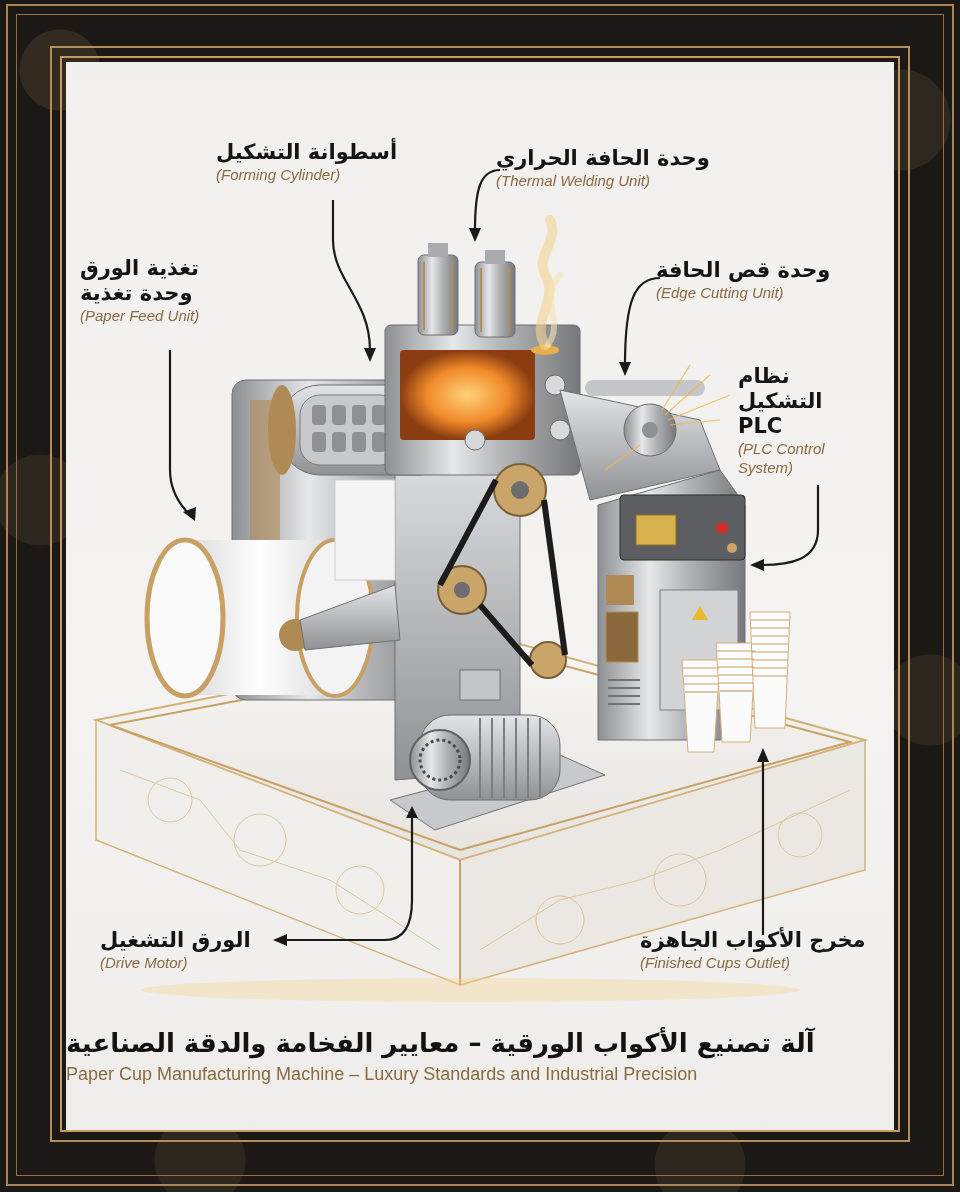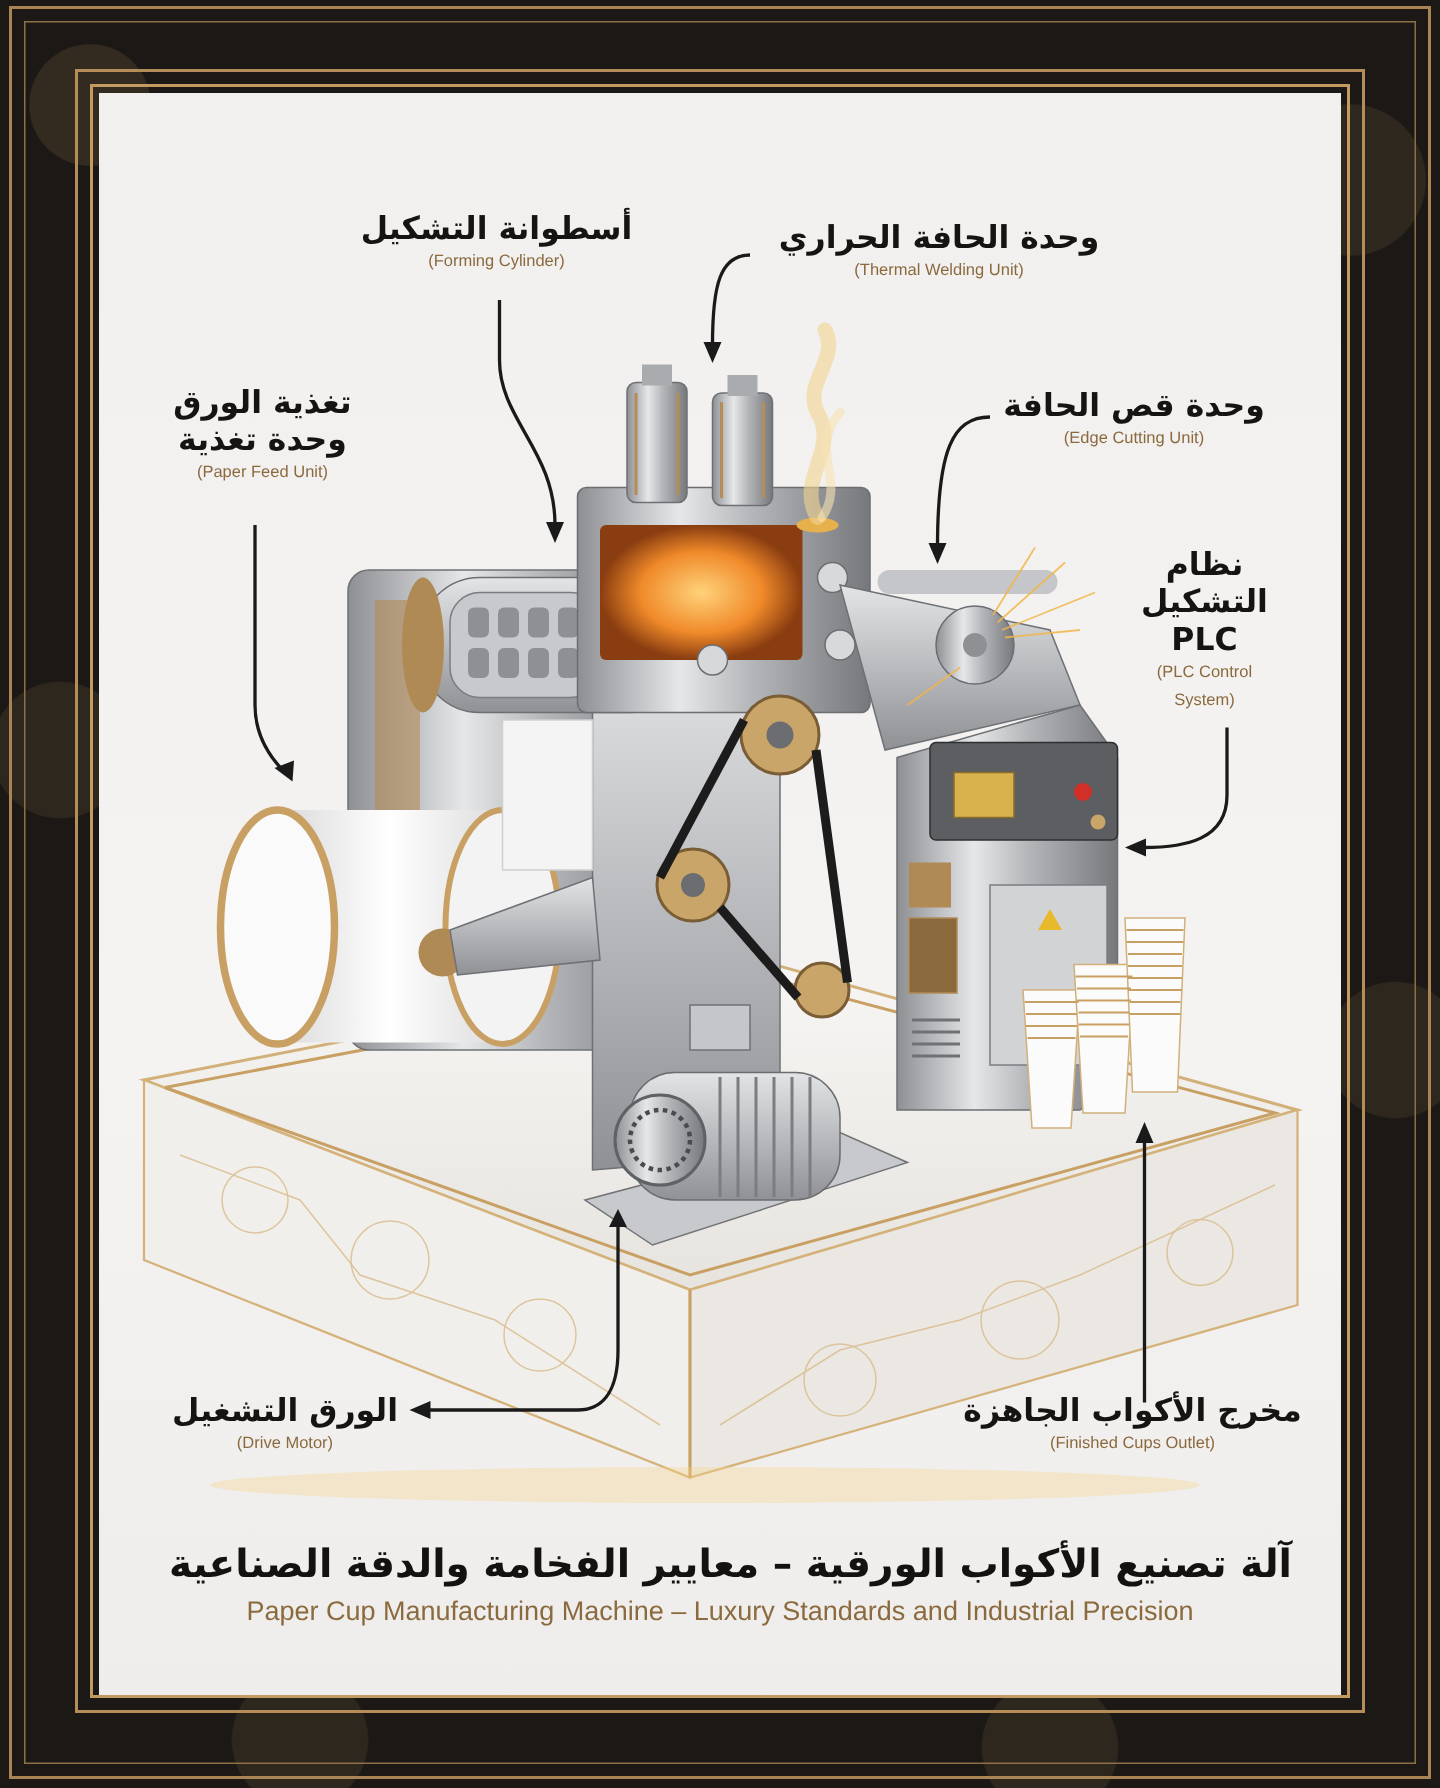--- a/index.html
+++ b/index.html
@@ -11,24 +11,24 @@
     radial-gradient(circle at 930px 700px, rgba(160,130,80,.14) 0 45px, transparent 46px),
     radial-gradient(circle at 200px 1160px, rgba(160,130,80,.14) 0 45px, transparent 46px),
     radial-gradient(circle at 700px 1165px, rgba(160,130,80,.14) 0 45px, transparent 46px),
     #1b1815;}
   .gold-line{position:absolute;border:2px solid #b08a55;box-sizing:border-box;}
   .l1{left:6px;top:4px;right:6px;bottom:6px;border-color:#a98454;}
   .l2{left:16px;top:14px;right:16px;bottom:16px;border-width:1.5px;border-color:#8f6f45;}
   .l3{left:50px;top:46px;right:50px;bottom:50px;border-width:2px;border-color:#b48d58;}
   .l4{left:60px;top:56px;right:60px;bottom:60px;border-width:2px;border-color:#c29a62;}
   .canvas{position:absolute;left:66px;top:62px;width:828px;height:1068px;background:linear-gradient(180deg,#f1f0ef 0%,#f4f3f2 60%,#efedeb 100%);overflow:hidden;}
-  .label{position:absolute;text-align:center;}
+  .label{position:absolute;text-align:left;}
   .ar{font-family:"DejaVu Sans",sans-serif;font-weight:bold;color:#161412;font-size:21px;line-height:25px;direction:rtl;}
-  .en{font-family:"Liberation Sans",sans-serif;color:#8b6a3e;font-size:11px;line-height:19px;}
-  .title-ar{font-family:"DejaVu Sans",sans-serif;font-weight:bold;font-size:26px;color:#141210;direction:rtl;padding-left:14px;}
+  .en{font-family:"Liberation Sans",sans-serif;color:#8b6a3e;font-size:15px;line-height:19px;font-style:italic;}
+  .title-ar{font-family:"DejaVu Sans",sans-serif;font-weight:bold;font-size:26px;color:#141210;direction:rtl;}
   .title-en{font-family:"Liberation Sans",sans-serif;font-size:18px;color:#8b6a3e;}
   svg{position:absolute;left:0;top:0;}
 </style>
 </head>
 <body>
 
 <div class="frame-outer">
   <div class="gold-line l1"></div>
   <div class="gold-line l2"></div>
   <div class="gold-line l3"></div>

